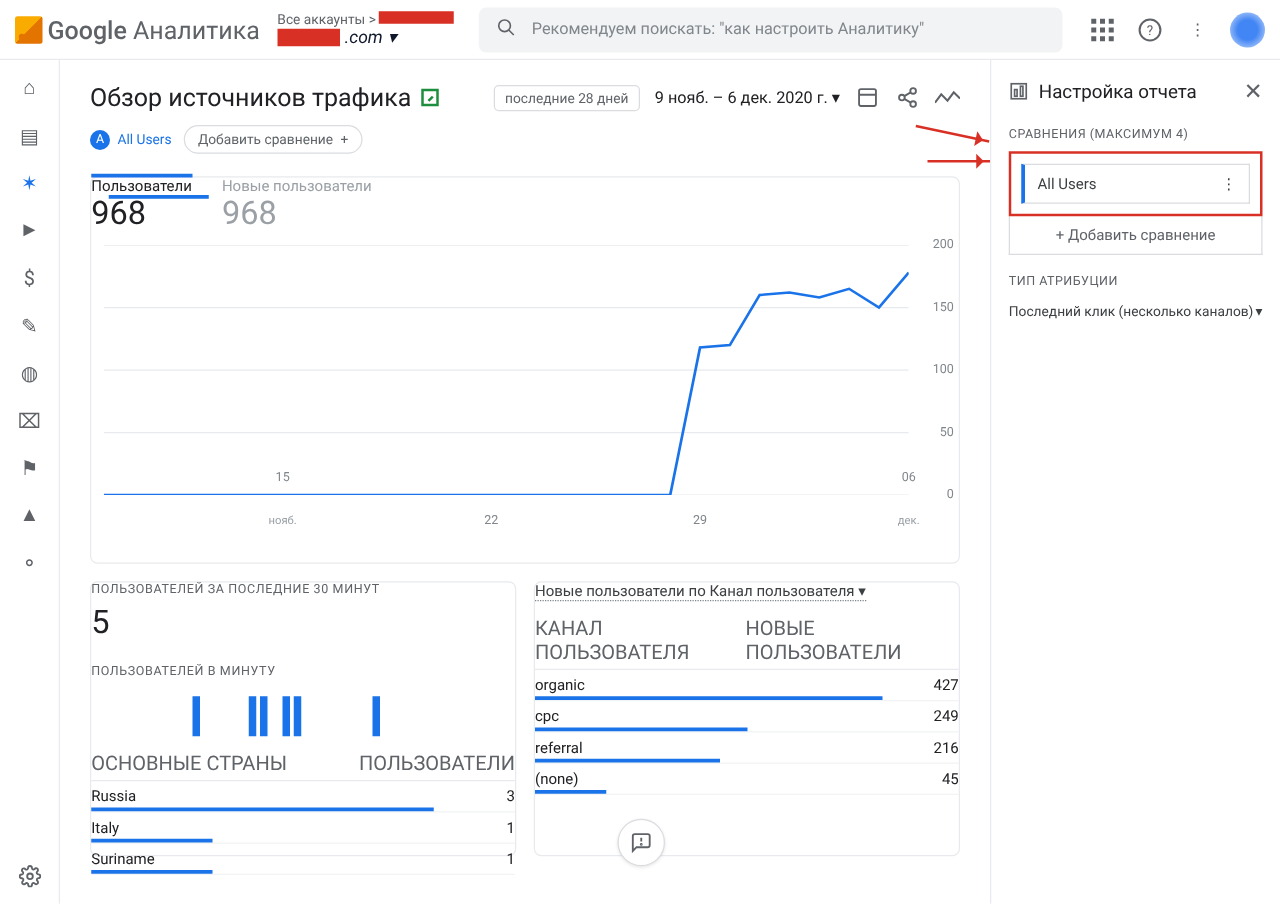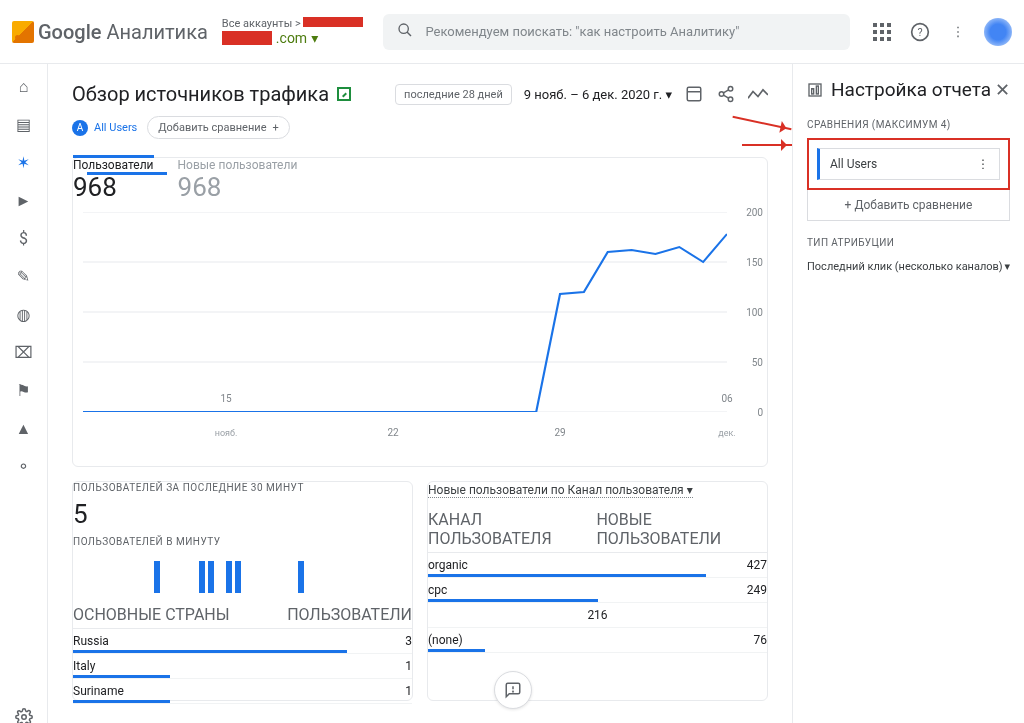--- a/index.html
+++ b/index.html
@@ -1,27 +1,27 @@
 <!DOCTYPE html>
 <html><head>
 <meta charset="utf-8">
 <style>
   * { box-sizing: border-box; margin: 0; padding: 0; font-family: Roboto, Arial, sans-serif; }
   body { width: 1024px; height: 723px; background: #fff; overflow: hidden; color: #202124; font-size: 13px; }
 
   
-  .topbar { height: 64px; display: flex; align-items: center; padding: 0 12px; border-bottom: 1px solid #e8eaed; }
+  .topbar { height: 48px; display: flex; align-items: center; padding: 0 12px; border-bottom: 1px solid #e8eaed; }
   .ga-logo { display: flex; align-items: center; gap: 4px; }
   .ga-logo-icon { width: 22px; height: 22px; background: linear-gradient(135deg,#f9ab00 50%,#e37400 50%); border-radius: 2px; position: relative;}
   .ga-logo-icon::before { content:''; position:absolute; left:3px; bottom:3px; width:5px; height:5px; background:#e37400; border-radius:50%; }
   .ga-brand { font-size: 20px; color: #5f6368; }
   .ga-brand b { font-weight: 500; color: #5f6368; }
   .acct-picker { margin-left: 14px; font-size: 11px; color: #5f6368; line-height: 1.2; display:flex; flex-direction:column; }
   .acct-top { color: #5f6368; }
-  .acct-dom { font-size: 14px; color: #4d7c0f; display:flex; align-items:center; gap:4px;}
+  .acct-dom { font-size: 14px; color: #0f172a; display:flex; align-items:center; gap:4px;font-style:italic;}
   .redact { background: #d93025; display:inline-block; height: 10px; }
   .redact.w1 { width: 60px; }
   .redact.w2 { width: 50px; height:14px;}
   .searchbox { flex: 1; margin: 0 20px; height: 36px; background: #f1f3f4; border-radius: 6px; display: flex; align-items: center; padding: 0 14px; gap: 12px; color: #5f6368; }
   .top-icons { display: flex; align-items: center; gap: 14px; color: #5f6368; }
   .top-ic { width:24px; height:24px; display:flex; align-items:center; justify-content:center; cursor:pointer; }
   .apps-grid { display:grid; grid-template-columns:repeat(3,4px); grid-template-rows:repeat(3,4px); gap:3px;}
   .apps-grid span{ background:#5f6368; width:4px; height:4px;}
   .avatar { width:28px; height:28px; border-radius:50%; background: radial-gradient(circle,#4285f4 40%,#8ab4f8 70%);}
 
@@ -74,21 +74,21 @@
   .minibars .b{ width:6px; background:#1a73e8;}
   .thead{ display:flex; justify-content:space-between; font-size:16px; color:#5f6368; border-bottom:1px solid #e8eaed; padding-bottom:4px; margin-top:12px;}
   .trow{ display:flex; justify-content:center; font-size:12px; padding:5px 0; border-bottom:1px solid #f1f3f4;}
   .trow .bar-bg{ position:relative; flex:1; margin-right:10px;}
   .trow .bar{ position:absolute; bottom:-5px; left:0; height:3px; background:#1a73e8;}
 
   .sel-title{ font-size:12px; border-bottom:1px dotted #80868b; display:inline-block; color:#3c4043; cursor:pointer;}
 
   
   .rp-head{ display:flex; align-items:center; justify-content:space-between; margin-bottom:18px;}
-  .rp-head .t{ font-size:19px; display:flex; align-items:center; gap:8px;}
+  .rp-head .t{ font-size:15px; display:flex; align-items:center; gap:8px;}
   .rp-sec{ font-size:10px; color:#5f6368; letter-spacing:0.4px; margin-bottom:8px;}
   .comp-box{ border:2px solid #d93025; padding:8px; margin-bottom:0; position:relative;}
   .comp-item{ border:1px solid #dadce0; border-left:3px solid #1a73e8; padding:8px 10px; font-size:12px; display:flex; align-items:center; justify-content:space-between; color:#3c4043; background:#fff;}
   .add-comp-btn{ border:1px solid #dadce0; border-top:none; padding:8px; text-align:center; font-size:12px; color:#5f6368; cursor:pointer;}
   .rp-attr{ margin-top:16px;}
   .rp-attr .val{ display:flex; justify-content:space-between; align-items:center; font-size:11px; color:#3c4043; padding:4px 0;}
 
   .arrow{ position:absolute; color:#d93025; font-size:22px; height:2px; background:#d93025;}
   .arrow::after{content:''; position:absolute; right:-1px; top:-5px; border:6px solid transparent; border-left-color:#d93025;}
   .fab{ position:absolute; right:260px; bottom:30px; width:38px; height:38px; border:1px solid #dadce0; border-radius:50%; display:flex; align-items:center; justify-content:center; background:#fff; box-shadow:0 1px 3px rgba(0,0,0,0.1); font-size:18px;}
@@ -244,21 +244,21 @@
               <div class="xtick" style="left: 74.0741%;">29</div>
               <div class="xtick" style="left: 100%;">06<div class="sub">дек.</div></div>
             </div>
         </div>
       </div>
 
       <div class="row2">
         <div class="card half">
           <div class="sec-title">ПОЛЬЗОВАТЕЛЕЙ ЗА ПОСЛЕДНИЕ 30 МИНУТ</div>
           <div class="bignum">5</div>
-          <div class="sec-title" style="margin-top:7px">ПОЛЬЗОВАТЕЛЕЙ В МИНУТУ</div>
+          <div class="sec-title" style="margin-top:19px">ПОЛЬЗОВАТЕЛЕЙ В МИНУТУ</div>
           <div class="minibars" id="minibars">
               <div class="b" style="height: 0px;"></div>
               <div class="b" style="height: 0px;"></div>
               <div class="b" style="height: 0px;"></div>
               <div class="b" style="height: 0px;"></div>
               <div class="b" style="height: 0px;"></div>
               <div class="b" style="height: 0px;"></div>
               <div class="b" style="height: 0px;"></div>
               <div class="b" style="height: 0px;"></div>
               <div class="b" style="height: 0px;"></div>
@@ -313,25 +313,26 @@
           <div id="chrows">
               <div class="trow">
                 <span class="bar-bg">organic<span class="bar" style="width:90%"></span></span>
                 <span>427</span>
               </div>
               <div class="trow">
                 <span class="bar-bg">cpc<span class="bar" style="width:55%"></span></span>
                 <span>249</span>
               </div>
               <div class="trow">
+                <span class="bar-bg">referral<span class="bar" style="width:48%"></span></span>
                 <span>216</span>
               </div>
               <div class="trow">
                 <span class="bar-bg">(none)<span class="bar" style="width:18%"></span></span>
-                <span>76</span>
+                <span>45</span>
               </div>
             </div>
         </div>
       </div>
     </div>
 
     <div class="arrow" style="top:58px; right:0; width:60px; transform:rotate(12deg)"></div>
     <div class="arrow" style="top:80px; right:0; width:50px;"></div>
 
     <div class="fab">

